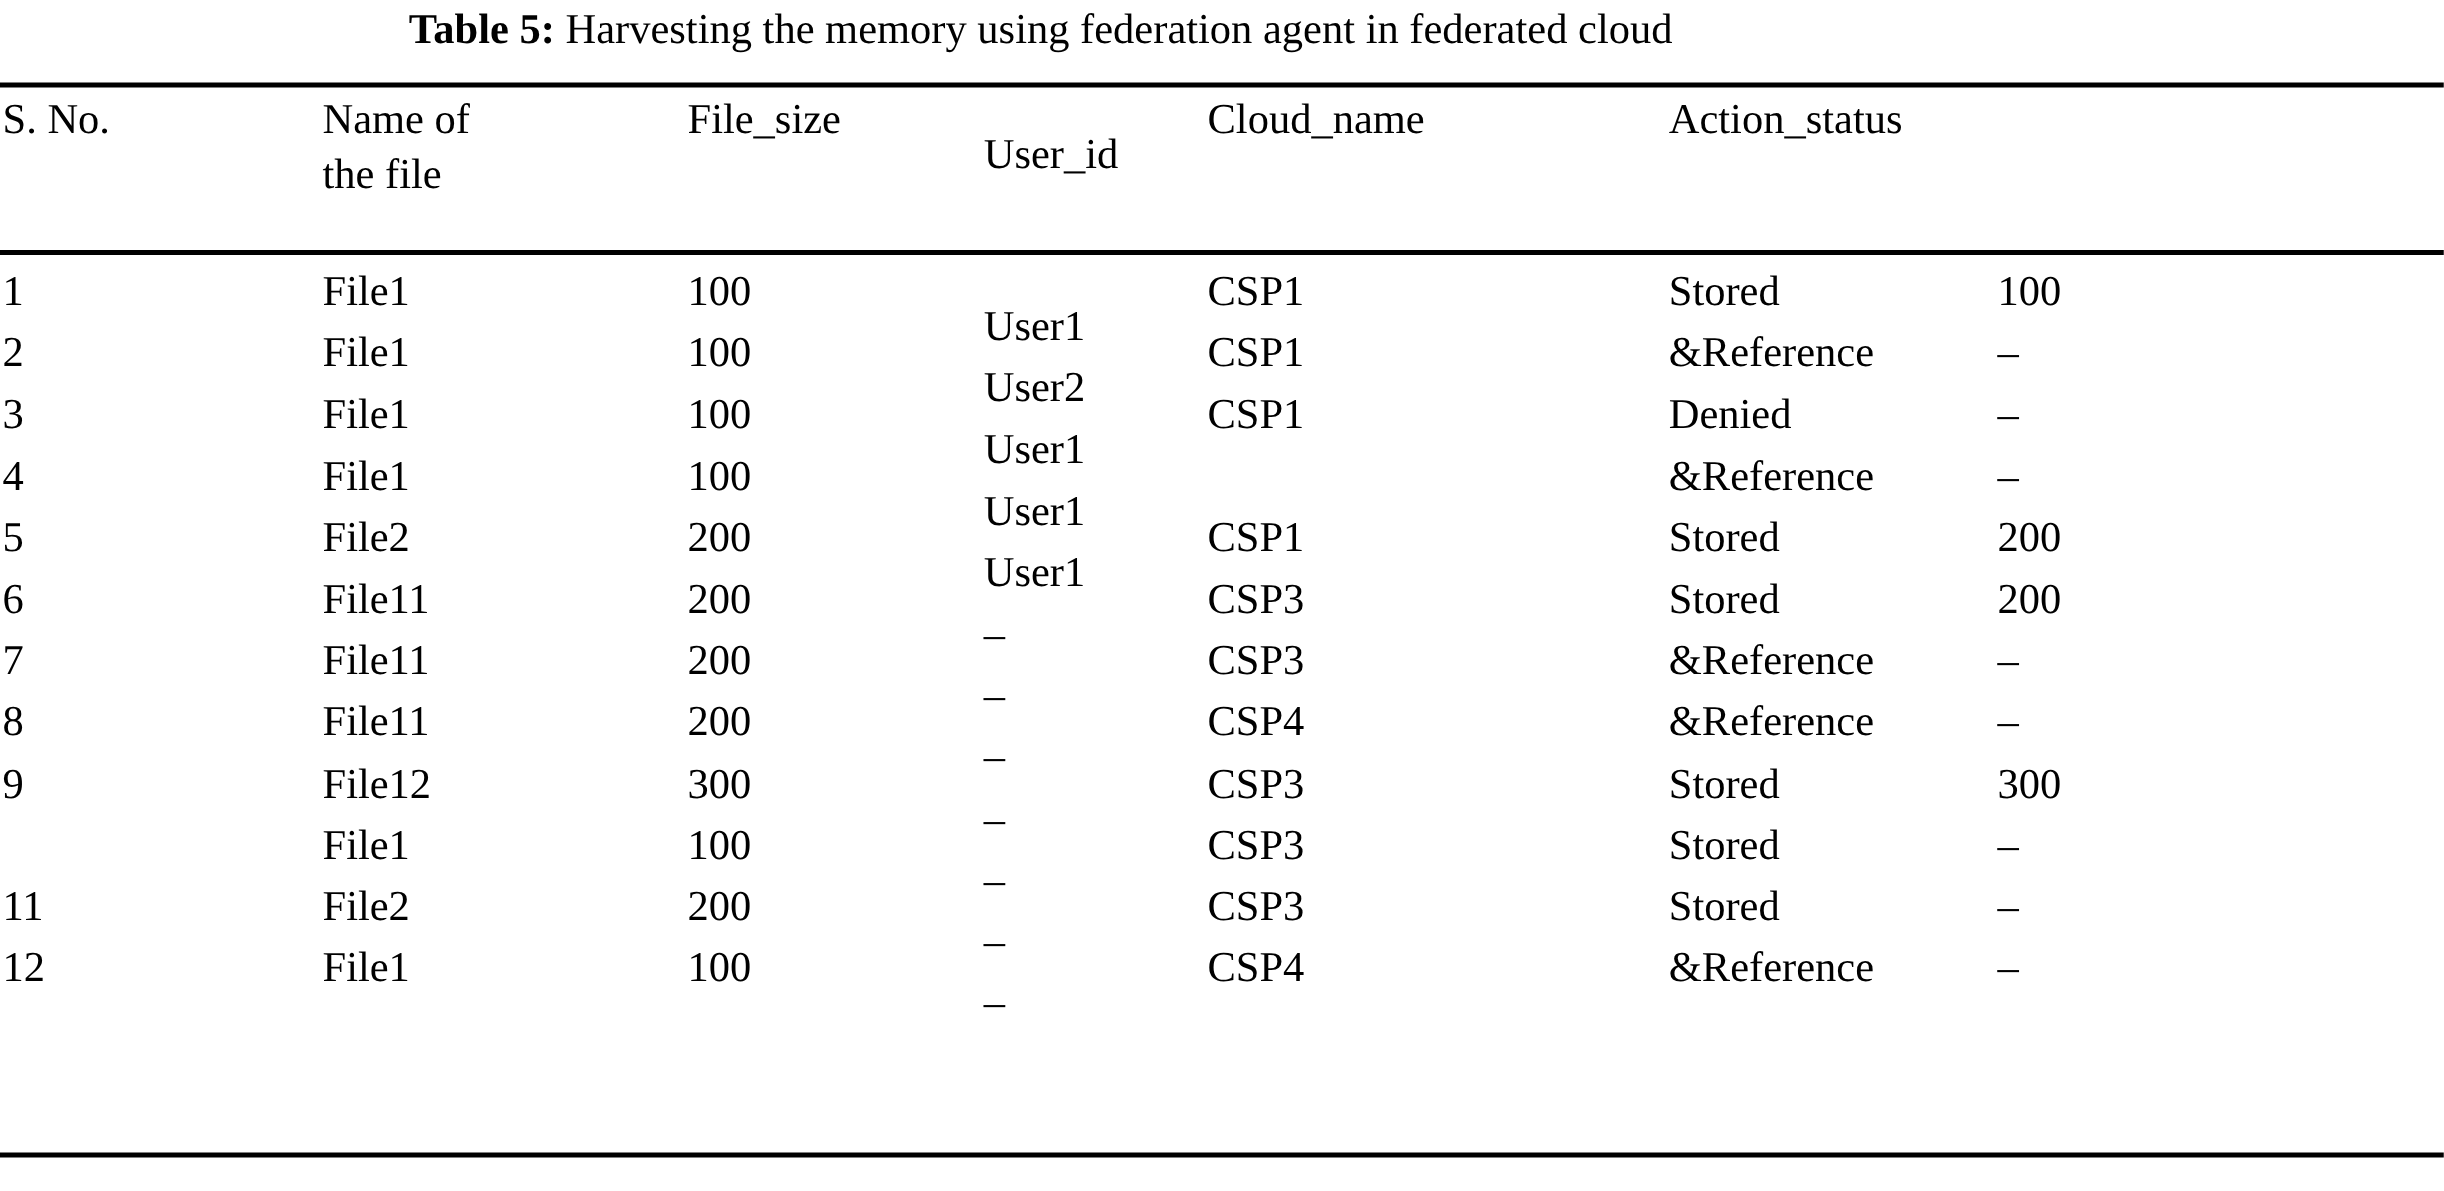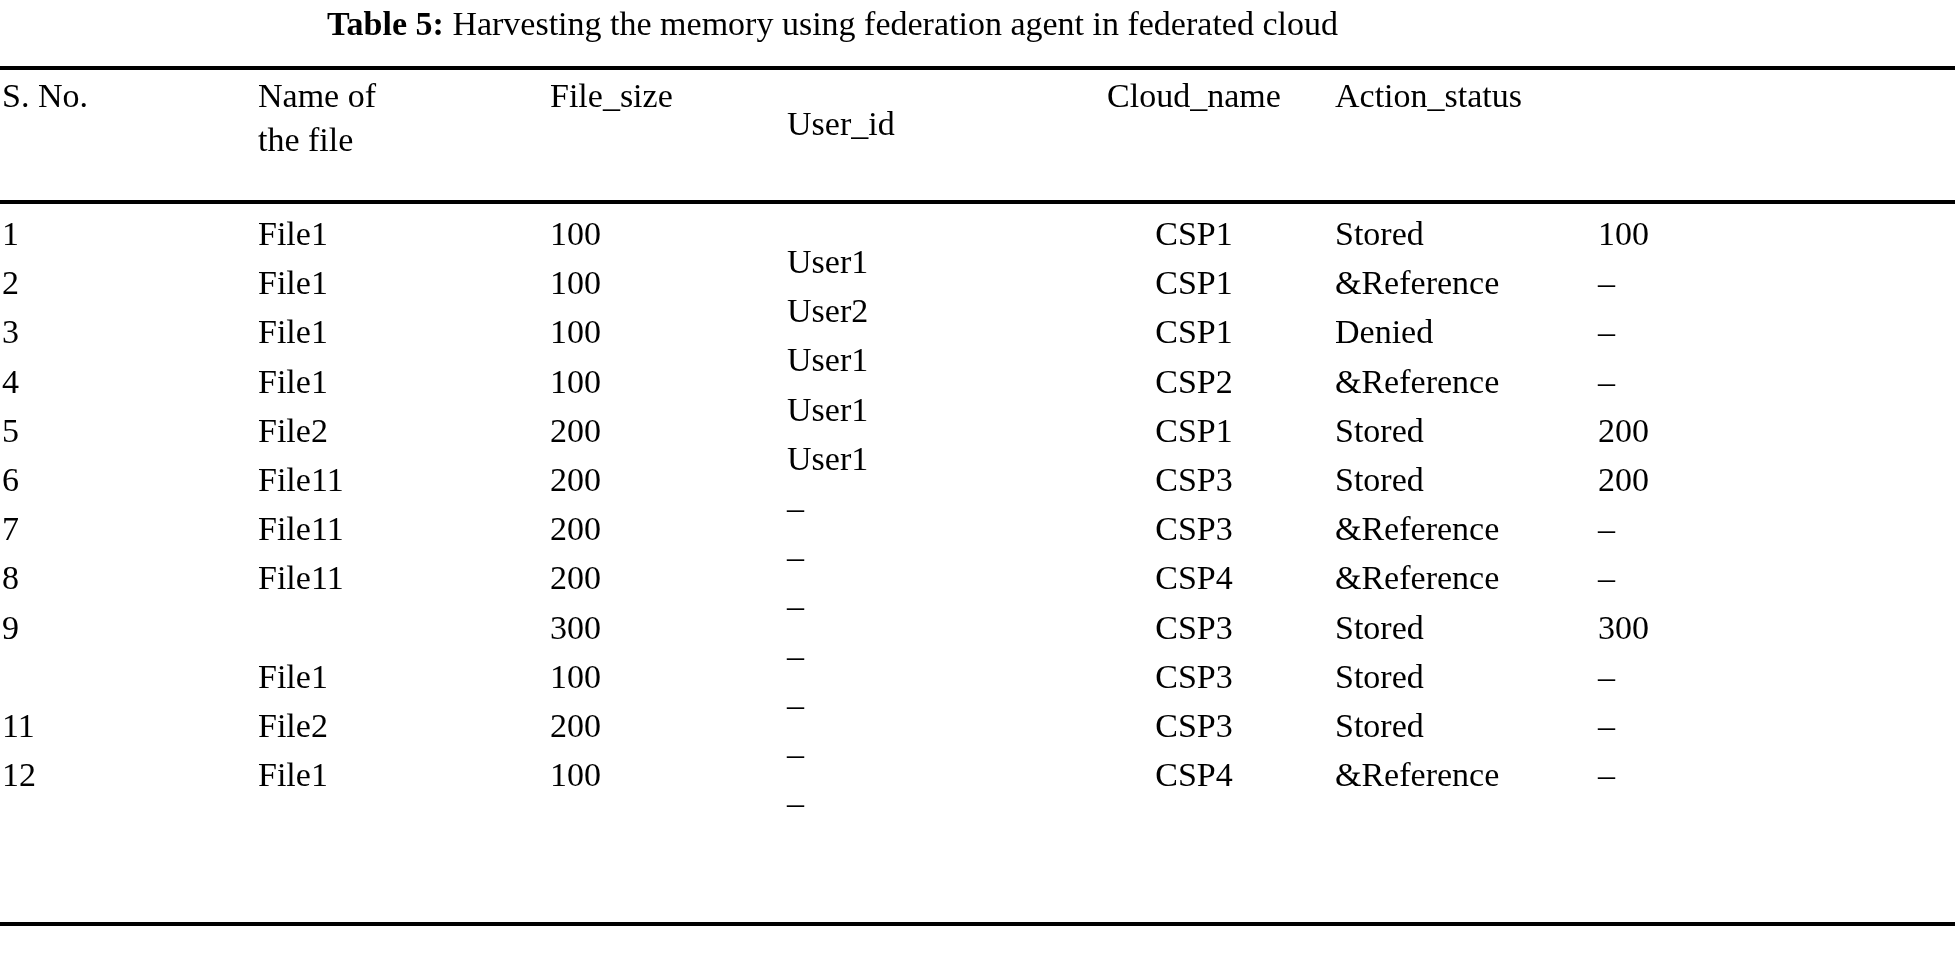--- a/index.html
+++ b/index.html
@@ -73,21 +73,21 @@
   }
   .cell .sub {
     display: block;
   }
 
   
   .c0 { left: 2px;    width: 250px; }
   .c1 { left: 258px;  width: 285px; }
   .c2 { left: 550px;  width: 230px; }
   .c3 { left: 787px;  width: 225px; margin-top: 28px; }
-  .c4 { left: 1039px; width: 310px; text-align: center; }
+  .c4 { left: 966px; width: 310px; }
   .c5 { left: 1335px; width: 255px; }
   .c6 { left: 1598px; width: 357px; }
 
   .header-row {
     top: 74px;
     height: 112px;
   }
   .header-row .cell {
     font-size: 34px;
     line-height: 44px;
@@ -145,21 +145,20 @@
           <div class="cell c3">User1</div>
           <div class="cell c4">CSP1</div>
           <div class="cell c5">Denied</div>
           <div class="cell c6">–</div>
         </div>
         <div class="row" style="top: 359.6px;">
           <div class="cell c0">4</div>
           <div class="cell c1">File1</div>
           <div class="cell c2">100</div>
           <div class="cell c3">User1</div>
-          <div class="cell c4">CSP2</div>
           <div class="cell c5">&amp;Reference</div>
           <div class="cell c6">–</div>
         </div>
         <div class="row" style="top: 408.8px;">
           <div class="cell c0">5</div>
           <div class="cell c1">File2</div>
           <div class="cell c2">200</div>
           <div class="cell c3">User1</div>
           <div class="cell c4">CSP1</div>
           <div class="cell c5">Stored</div>
@@ -187,20 +186,21 @@
           <div class="cell c0">8</div>
           <div class="cell c1">File11</div>
           <div class="cell c2">200</div>
           <div class="cell c3">–</div>
           <div class="cell c4">CSP4</div>
           <div class="cell c5">&amp;Reference</div>
           <div class="cell c6">–</div>
         </div>
         <div class="row" style="top: 605.6px;">
           <div class="cell c0">9</div>
+          <div class="cell c1">File12</div>
           <div class="cell c2">300</div>
           <div class="cell c3">–</div>
           <div class="cell c4">CSP3</div>
           <div class="cell c5">Stored</div>
           <div class="cell c6">300</div>
         </div>
         <div class="row" style="top: 654.8px;">
           <div class="cell c1">File1</div>
           <div class="cell c2">100</div>
           <div class="cell c3">–</div>

